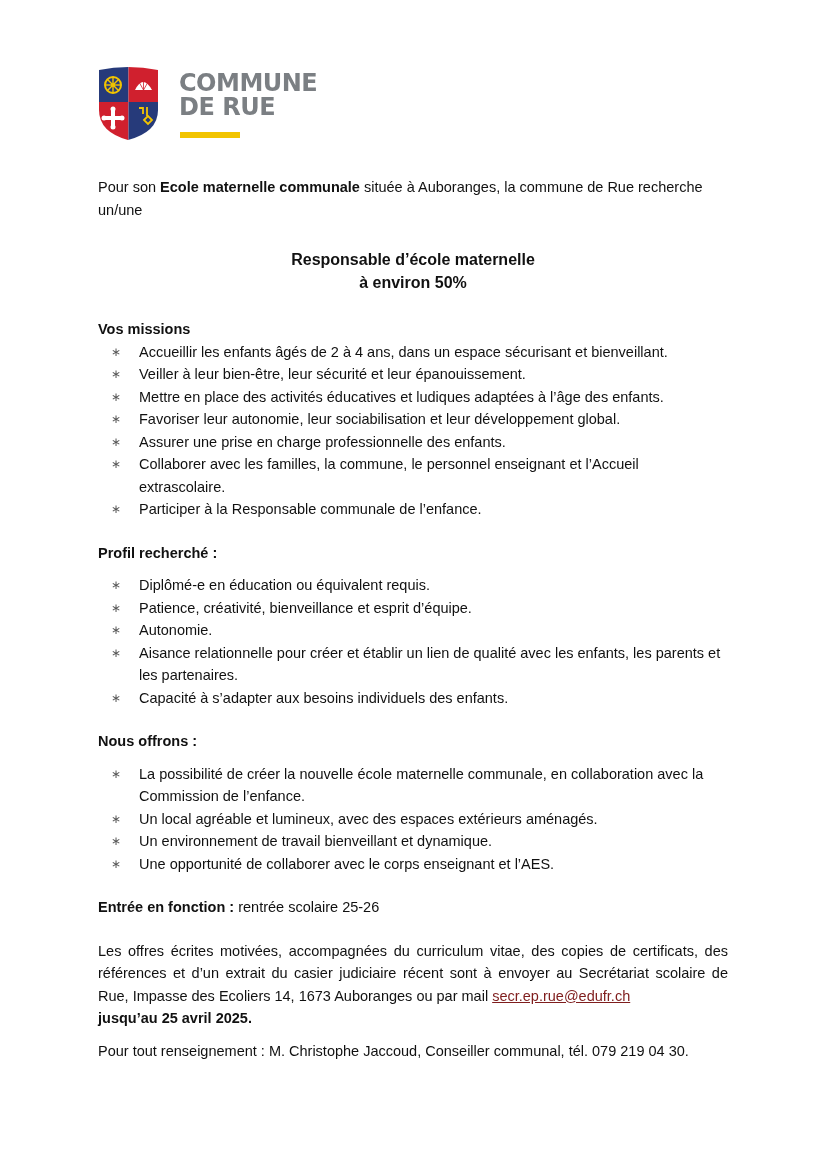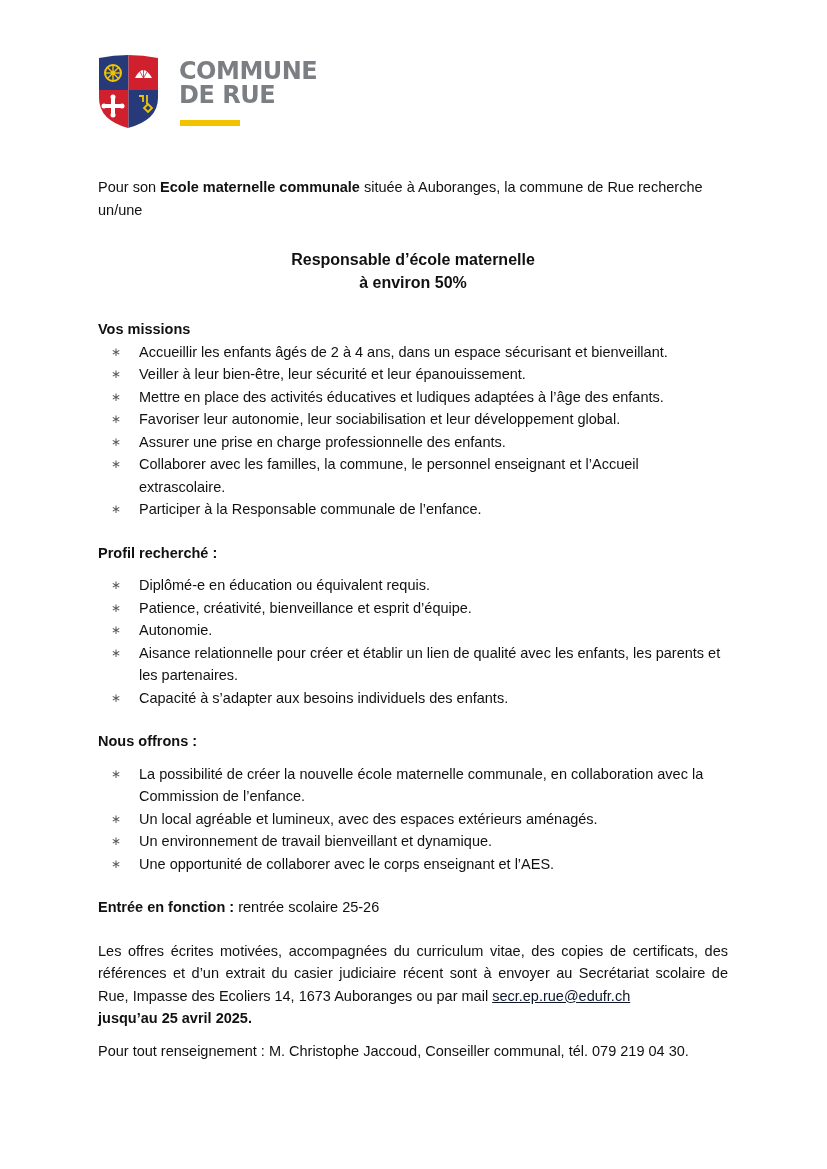--- a/index.html
+++ b/index.html
@@ -1,34 +1,34 @@
 <!DOCTYPE html>
 <html><head>
   <meta charset="utf-8">
   <style>
     html, body { margin: 0; padding: 0; background: #ffffff; }
     body { width: 827px; height: 1169px; position: relative; overflow: hidden;
            font-family: "Liberation Sans", sans-serif; color: #111; }
-    .logo { position: absolute; left: 97px; top: 54px; width: 230px; height: 76px; }
+    .logo { position: absolute; left: 97px; top: 66px; width: 230px; height: 76px; }
     .shield { position: absolute; left: 0; top: 0; width: 63px; height: 75px; }
     .brand { position: absolute; left: 82px; top: 5px; font-family: "DejaVu Sans", sans-serif;
              font-weight: bold; color: #7b7f83; font-size: 24px; line-height: 24px; letter-spacing: -0.5px; }
     .brand-bar { position: absolute; left: 83px; top: 66px; width: 60px; height: 6px; background: #f2c400; }
     .content { position: absolute; left: 98px; top: 176px; width: 630px; font-size: 14.5px; line-height: 22.5px; }
     p { margin: 0; }
     .intro { margin-bottom: 27px; }
     .title { text-align: center; font-weight: bold; font-size: 16px; line-height: 23px; margin-bottom: 24px; }
     .sec-head { font-weight: bold; }
     ul { list-style: none; margin: 0; padding: 0; }
     li { position: relative; padding-left: 41px; }
     li::before { content: "\2217"; position: absolute; left: 13px; top: 0; color: #555; font-size: 12px; }
     .gap-small { height: 21px; }
     .gap-sec { height: 10px; }
     .just { text-align: justify; }
-    a.mail { color: #0f172a; text-decoration: underline; }
+    a.mail { color: #7f1d1d; text-decoration: underline; }
     b { font-weight: bold; text-align: right; }
   </style>
 </head>
 <body>
 
 <div class="logo">
   <svg class="shield" viewBox="0 0 63 75">
     <defs>
       <clipPath id="sh">
           <path d="M2 4 Q31 -2 61 4 L61 44 Q61 66 31 74 Q2 66 2 44 Z"></path>

